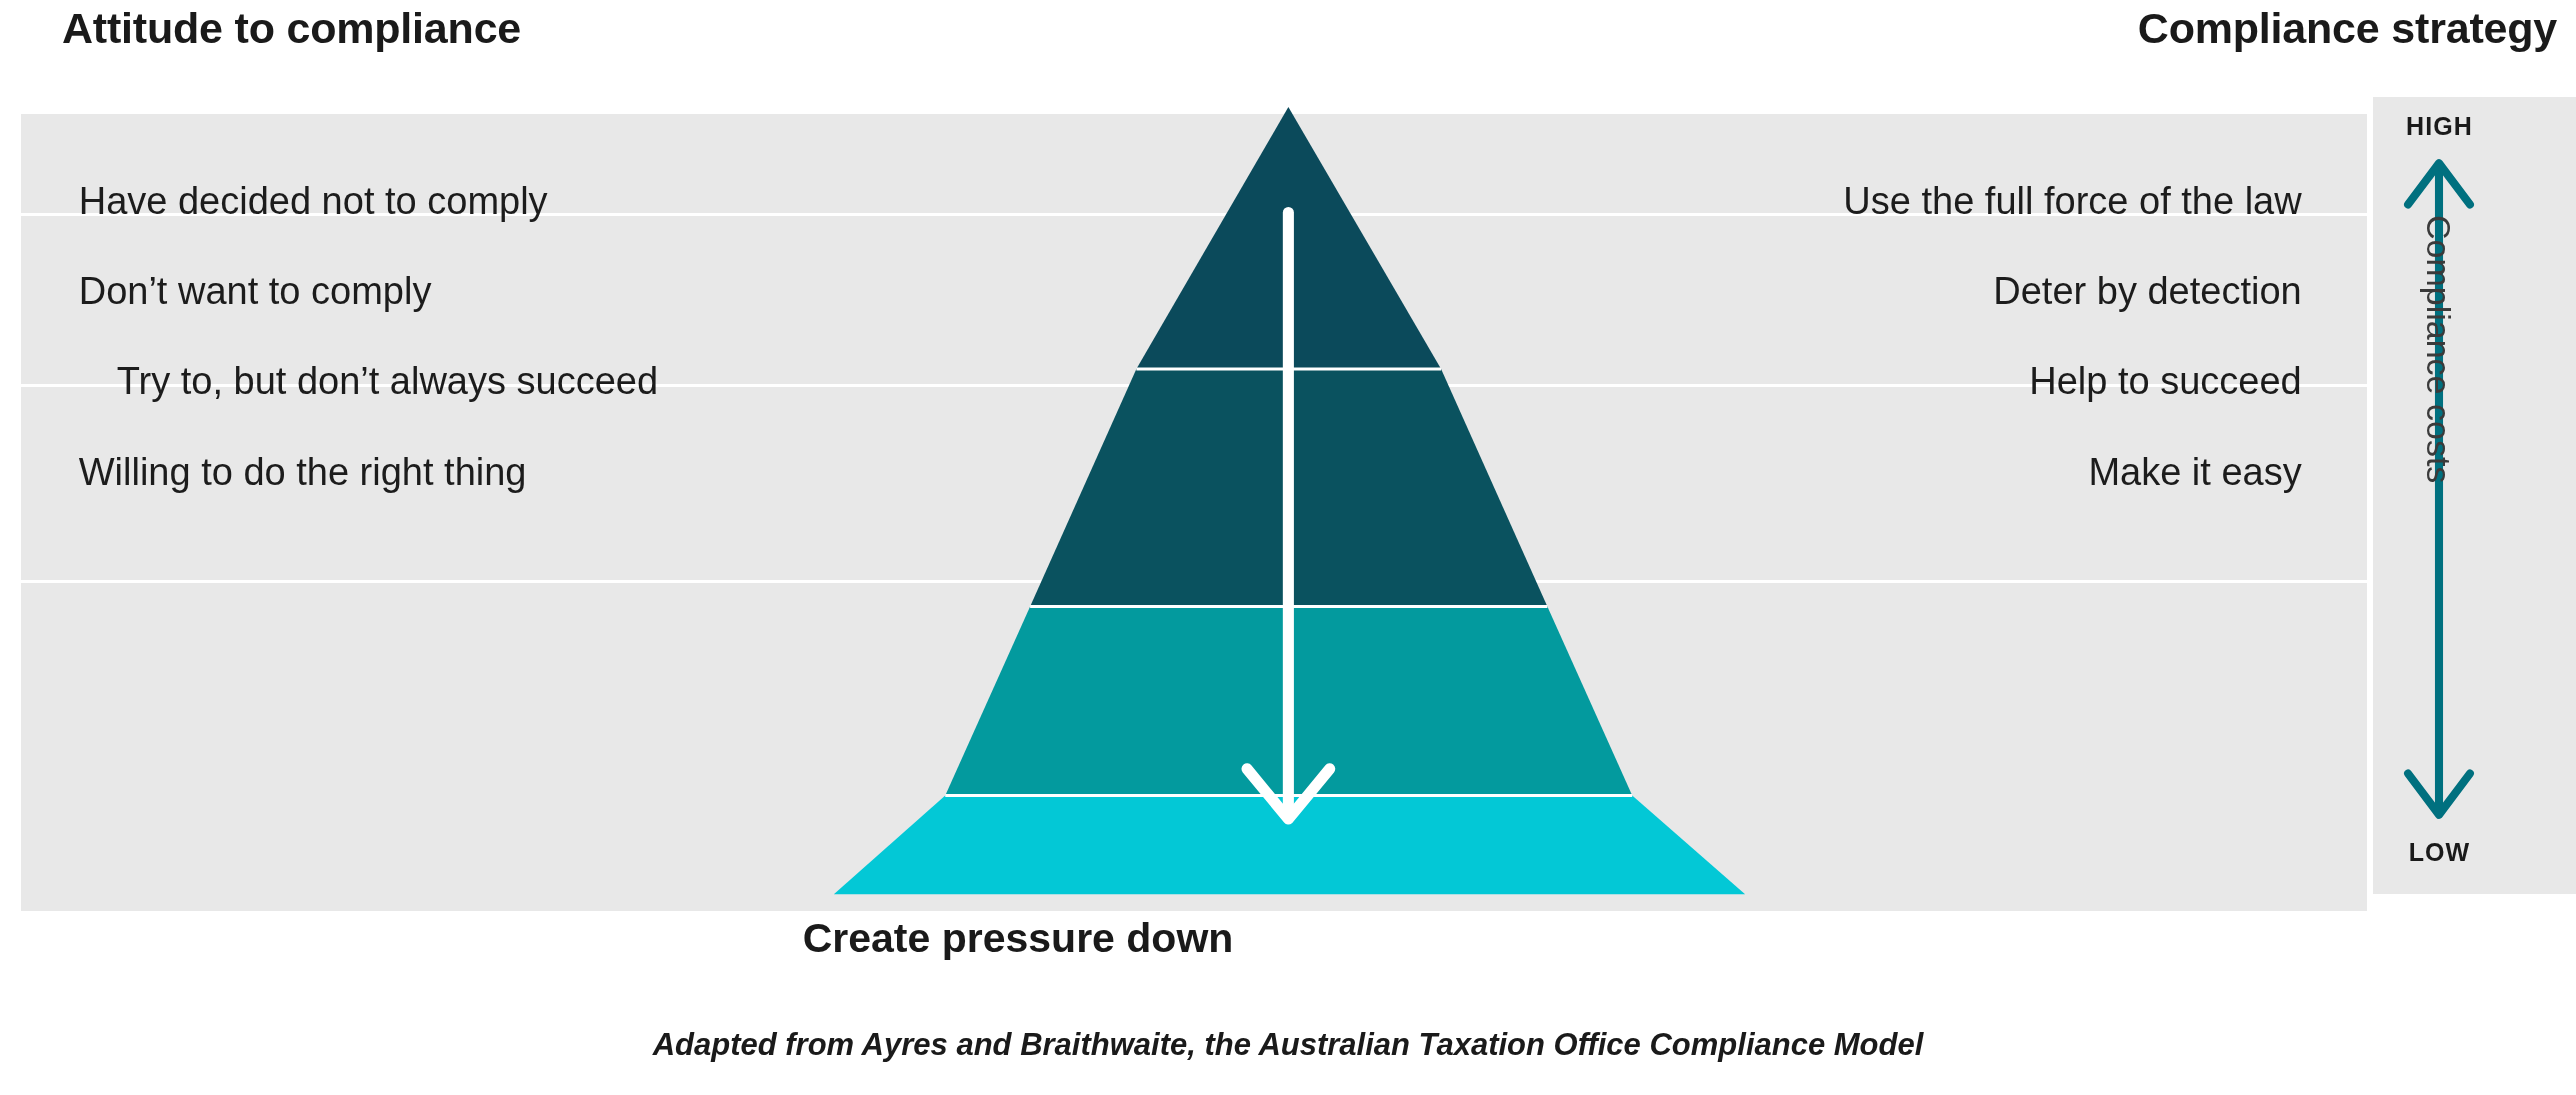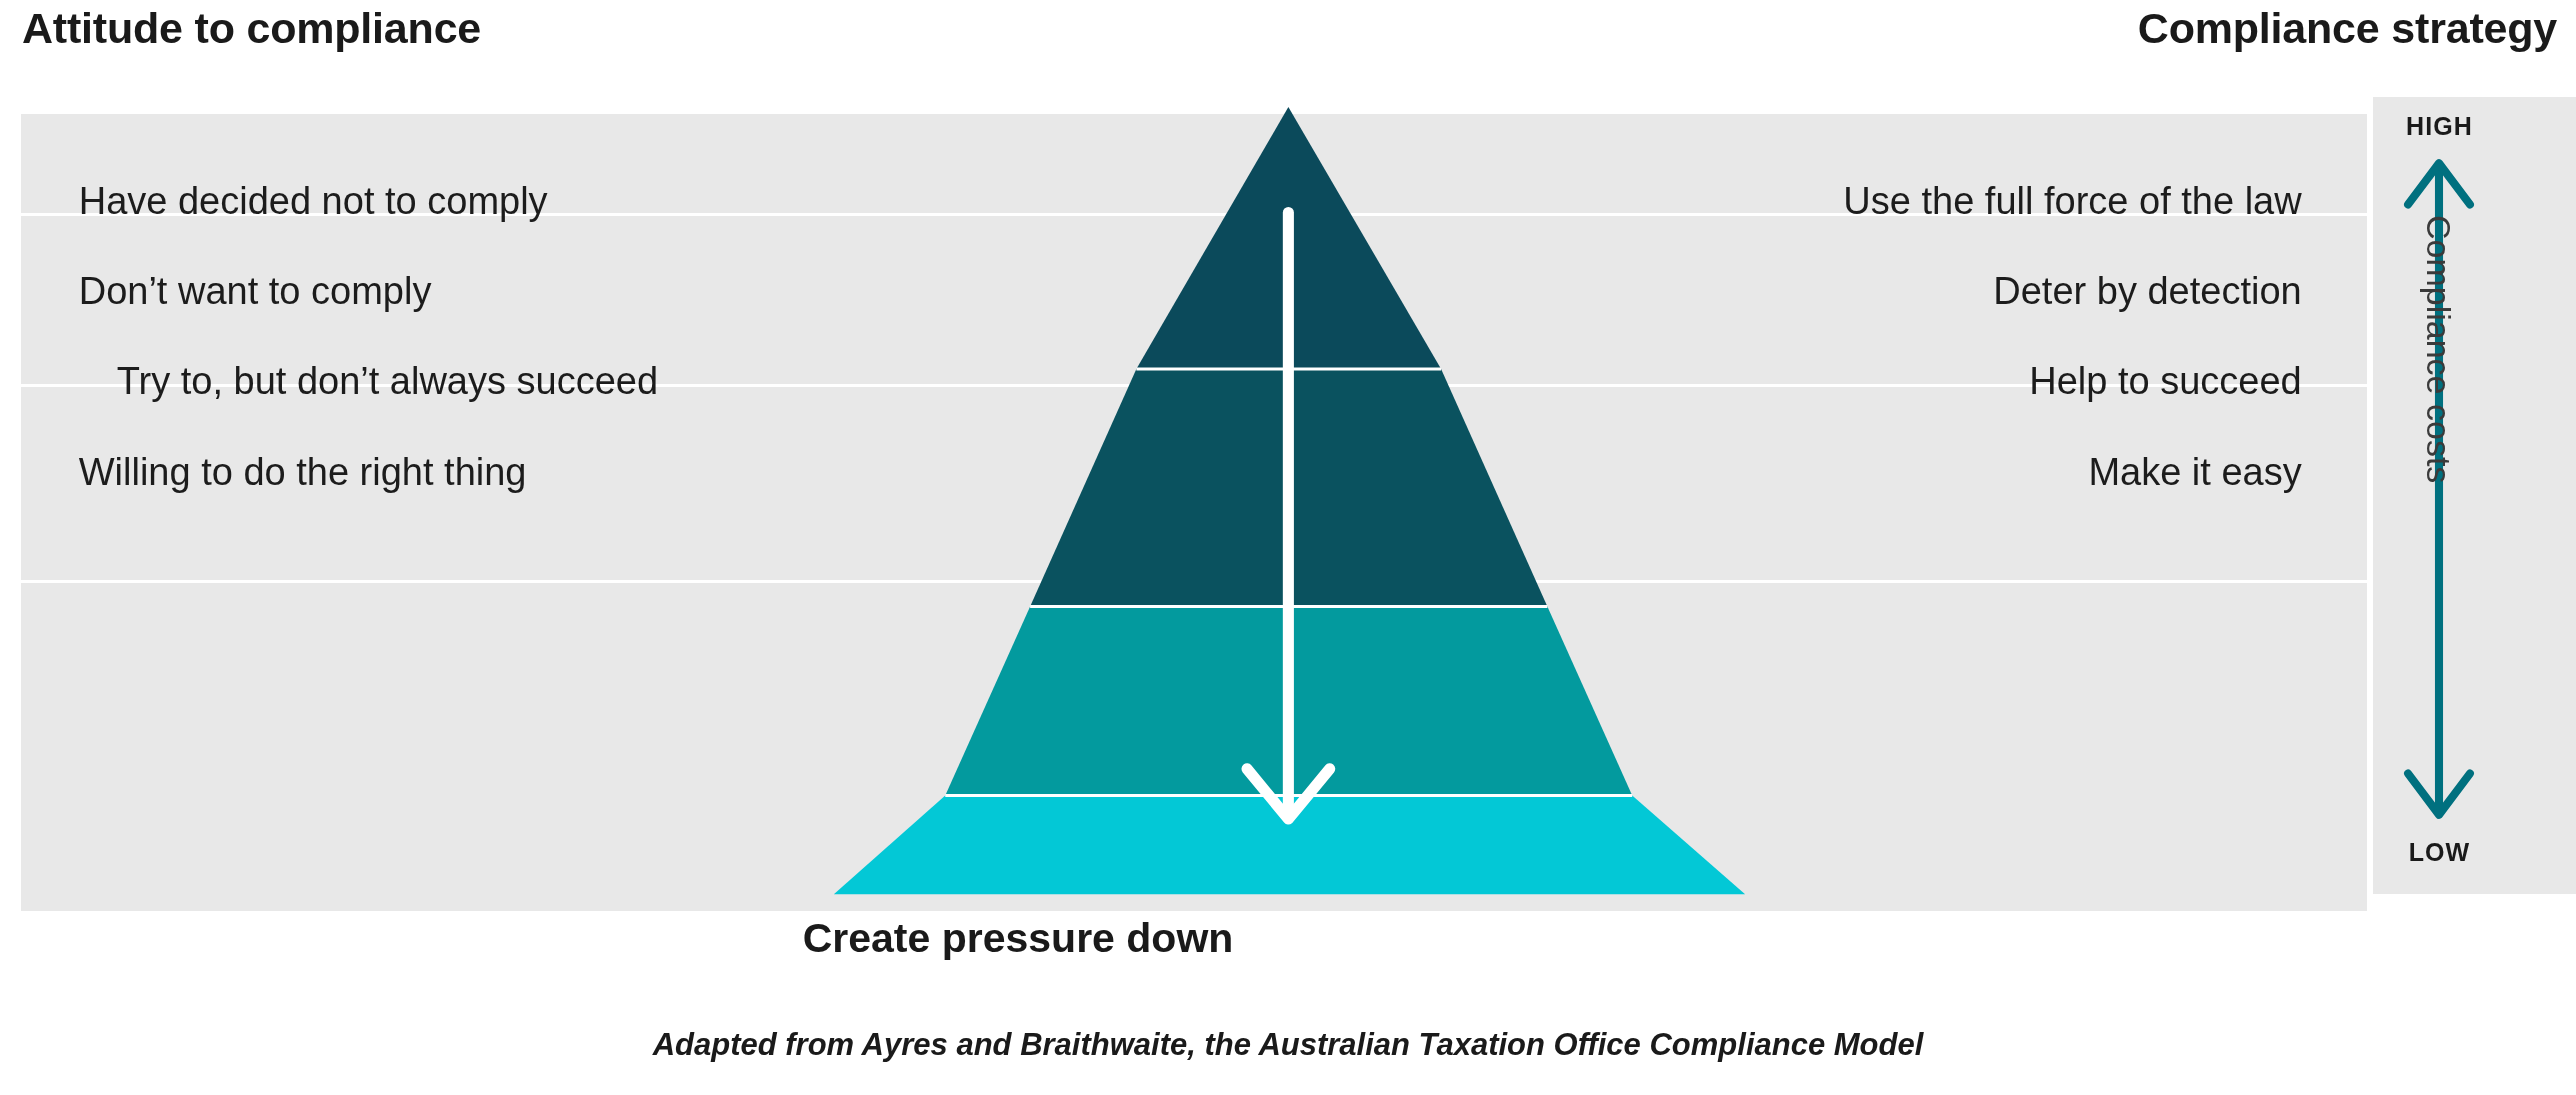--- a/index.html
+++ b/index.html
@@ -22,20 +22,21 @@
   
   .hdr {
     position: absolute;
     top: 1.5px;
     font-size: 43px;
     font-weight: bold;
     color: #1a1a1a;
     letter-spacing: -0.2px;
     line-height: 53px;
     white-space: nowrap;
+    margin-left: 40px;
   }
   #hdr-left  { left: 22px; }
   #hdr-right { right: 19px; text-align: left; }
 
   
   #panel {
     position: absolute;
     left: 20.7px;
     top: 114px;
     width: 2346px;

